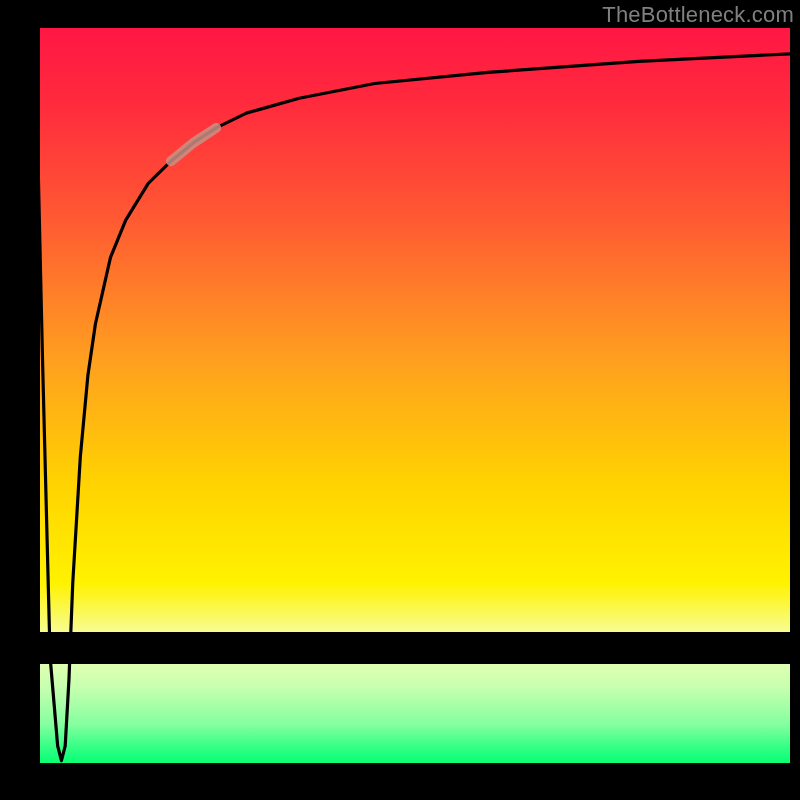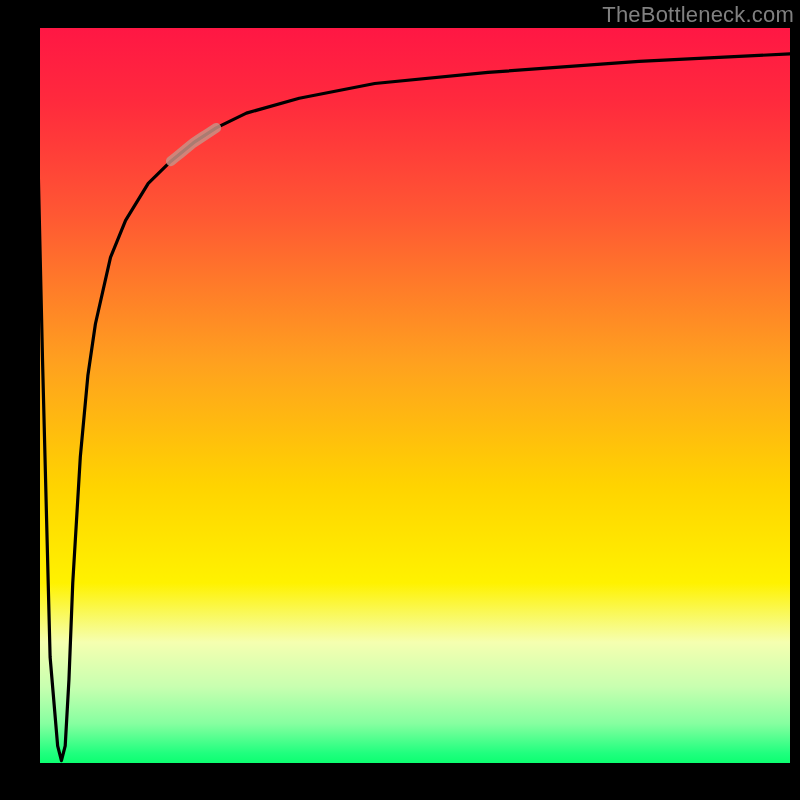--- a/index.html
+++ b/index.html
@@ -7,21 +7,21 @@
     padding: 0;
     width: 800px;
     height: 800px;
     background: #000;
     overflow: hidden;
     font-family: Arial, Helvetica, sans-serif;
   }
   .frame {
     position: relative;
     width: 800px;
-    height: 800px;
+    height: 664px;
     background: #000;
   }
   .watermark {
     position: absolute;
     top: 2px;
     right: 6px;
     color: #808080;
     font-size: 22px;
     font-weight: 400;
     letter-spacing: 0.2px;

